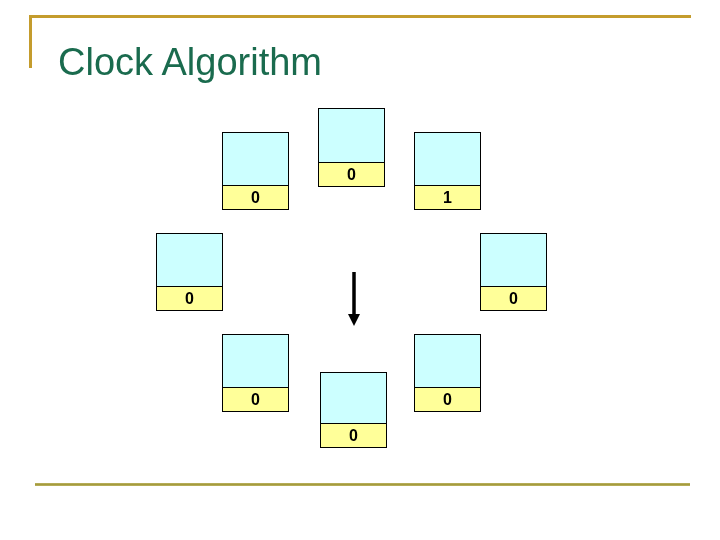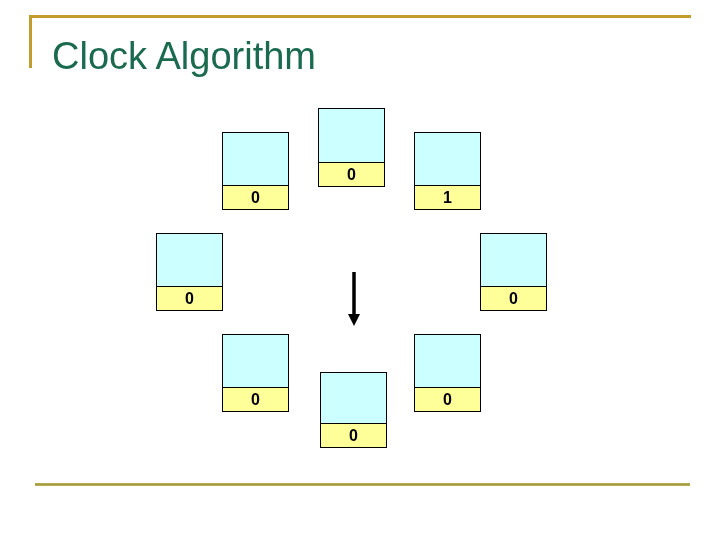--- a/index.html
+++ b/index.html
@@ -33,21 +33,21 @@
     position: absolute;
     left: 35px; top: 483px;
     width: 655px; height: 3px;
     background: linear-gradient(#bdb464, #a49b3e, #bdb464);
   }
 
   
   .slide-title {
     position: absolute;
     left: 44px; top: 27px;
-    margin: 8px;
+    margin: 14px;
     font-size: 38px;
     font-weight: 400;
     color: #1a6b4e;
     letter-spacing: 0px;
     white-space: nowrap;
   }
 
   
   .frame {
     position: absolute;

